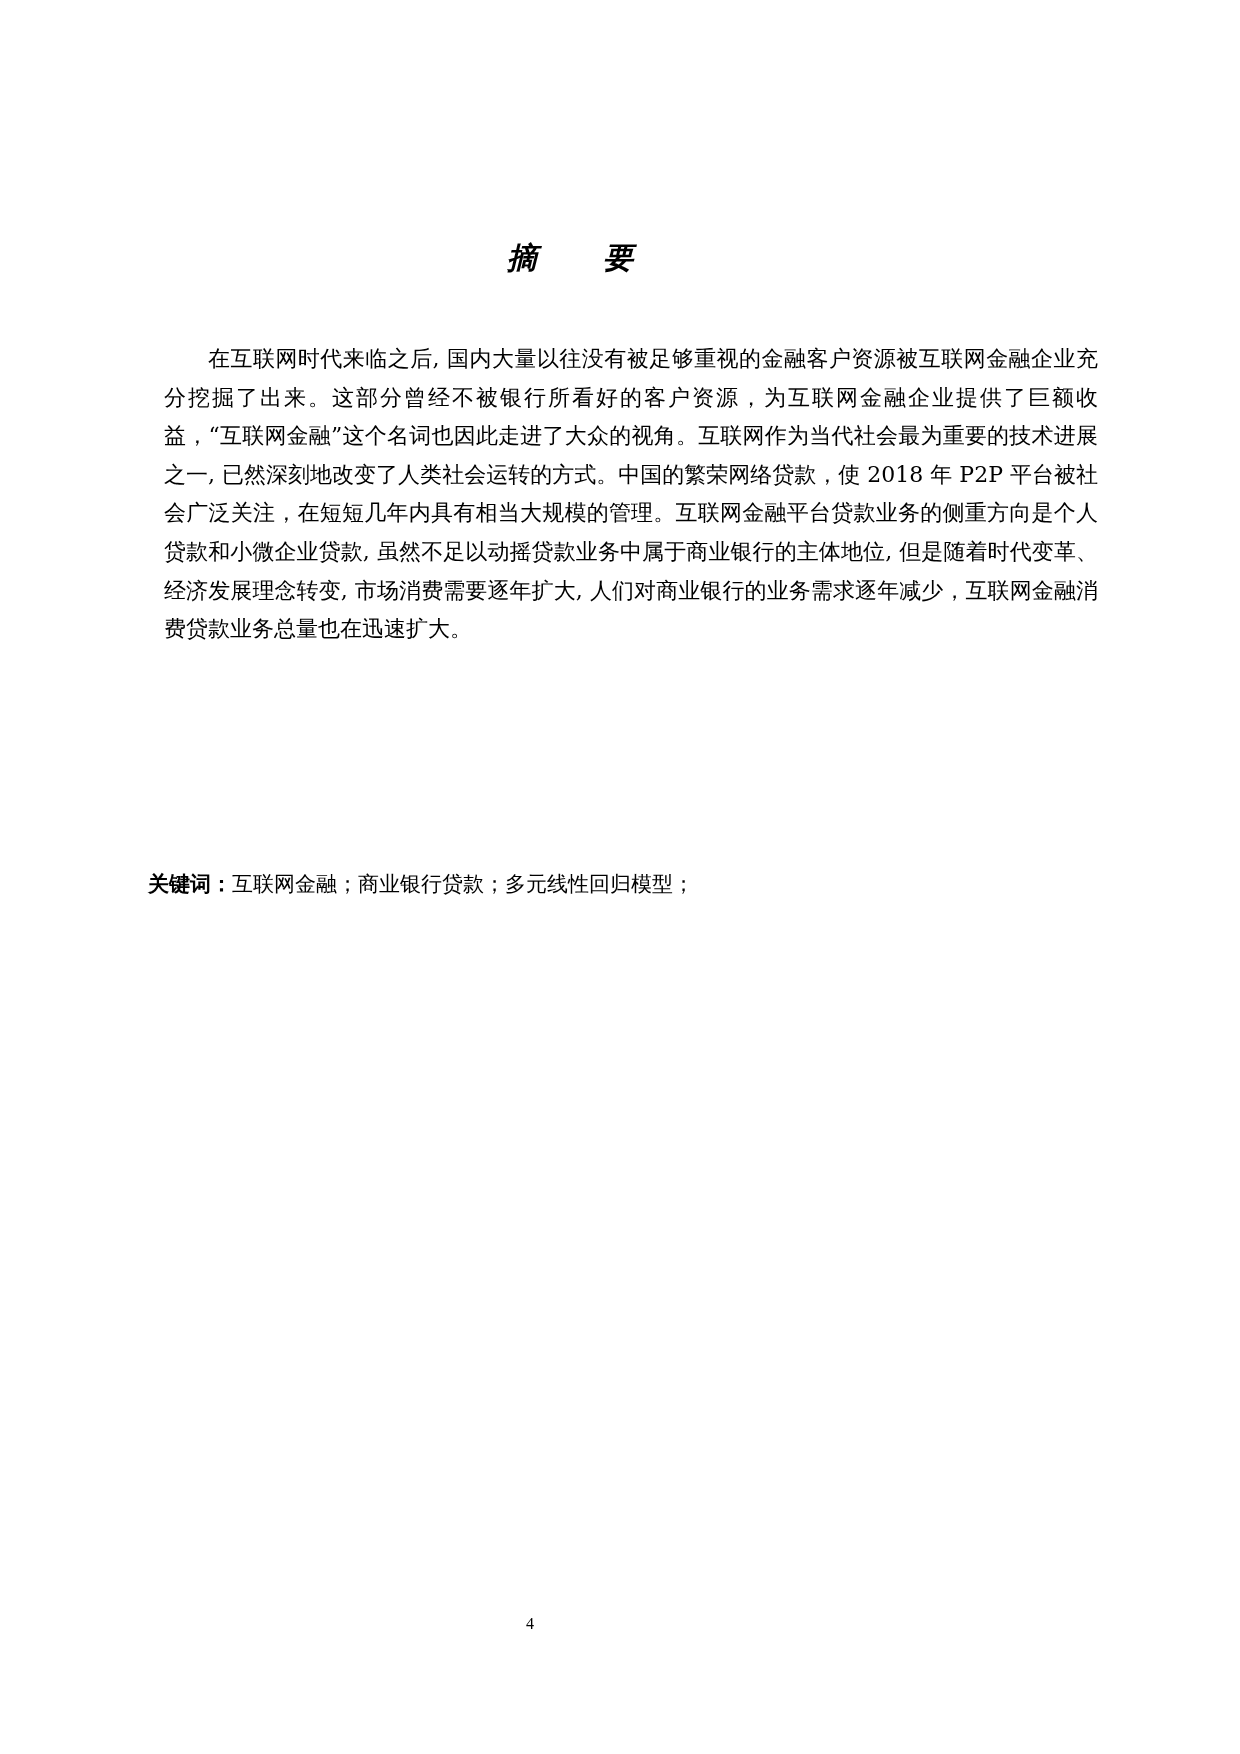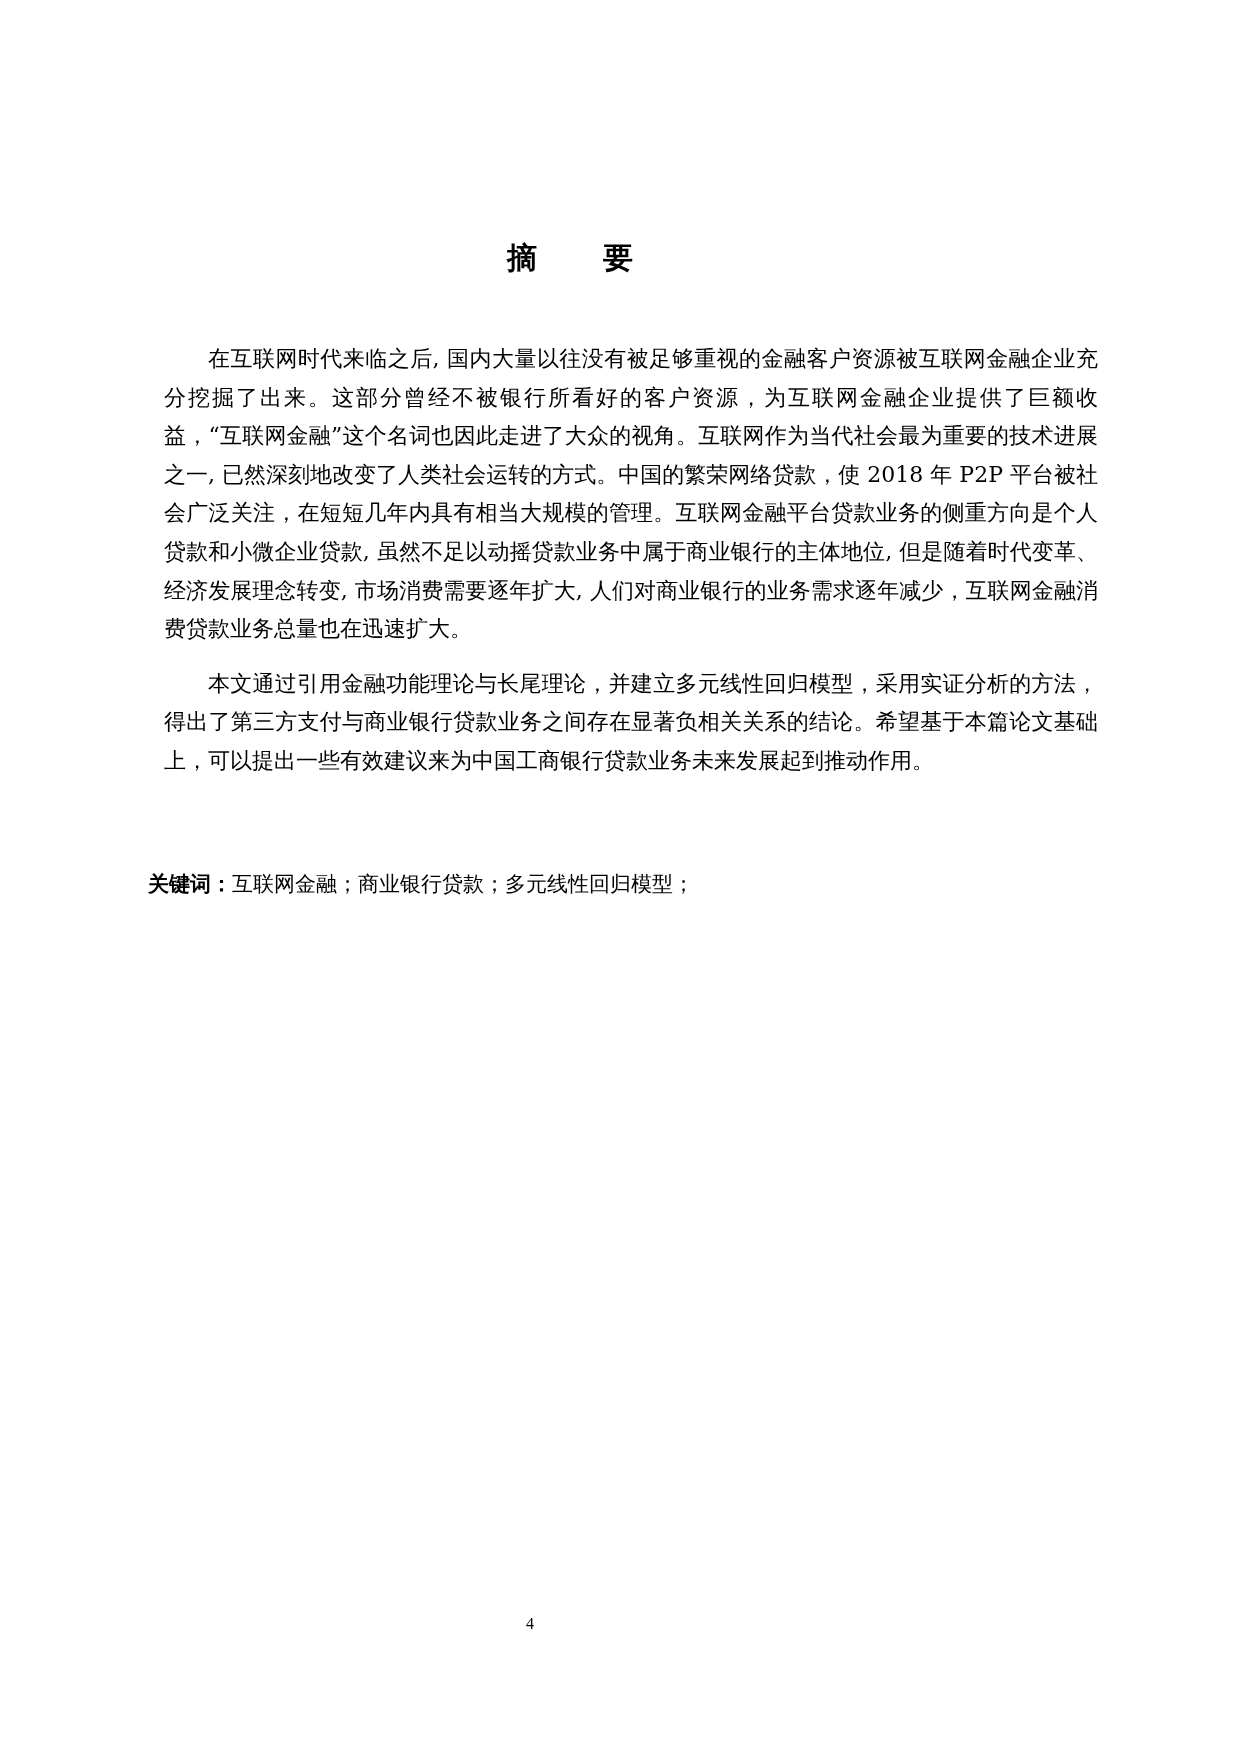--- a/index.html
+++ b/index.html
@@ -26,20 +26,21 @@
       position: absolute;
       top: 236px;
       left: 0;
       width: 1140px;
       text-align: center;
       font-family: "DejaVu Sans", "Liberation Sans", sans-serif;
       font-weight: bold;
       font-size: 30px;
       line-height: 44px;
       letter-spacing: 0;
+      font-style: italic;
     }
     .title .ch { display: inline-block; }
     .title .gap { display: inline-block; width: 66px; }
     .body {
       position: absolute;
       left: 148px;
       top: 324px;
       width: 966px;
       font-size: 22px;
       line-height: 38.6px;
@@ -81,21 +82,20 @@
 <body>
 
 <div class="page">
 
   <div class="title">
     <span class="ch">摘</span><span class="gap"></span><span class="ch">要</span>
   </div>
 
   <div class="body">
     <p>在互联网时代来临之后, 国内大量以往没有被足够重视的金融客户资源被互联网金融企业充分挖掘了出来。这部分曾经不被银行所看好的客户资源，为互联网金融企业提供了巨额收益，“互联网金融”这个名词也因此走进了大众的视角。互联网作为当代社会最为重要的技术进展之一, 已然深刻地改变了人类社会运转的方式。中国的繁荣网络贷款，使 2018 年 P2P 平台被社会广泛关注，在短短几年内具有相当大规模的管理。互联网金融平台贷款业务的侧重方向是个人贷款和小微企业贷款, 虽然不足以动摇贷款业务中属于商业银行的主体地位, 但是随着时代变革、经济发展理念转变, 市场消费需要逐年扩大, 人们对商业银行的业务需求逐年减少，互联网金融消费贷款业务总量也在迅速扩大。</p>
-    <p>本文通过引用金融功能理论与长尾理论，并建立多元线性回归模型，采用实证分析的方法，得出了第三方支付与商业银行贷款业务之间存在显著负相关关系的结论。希望基于本篇论文基础上，可以提出一些有效建议来为中国工商银行贷款业务未来发展起到推动作用。</p>
   </div>
 
   <div class="keywords">
     <span class="kw-label">关键词：</span><span class="kw-text">互联网金融；商业银行贷款；多元线性回归模型；</span>
   </div>
 
   <div class="page-number">4</div>
 
 </div>
 

